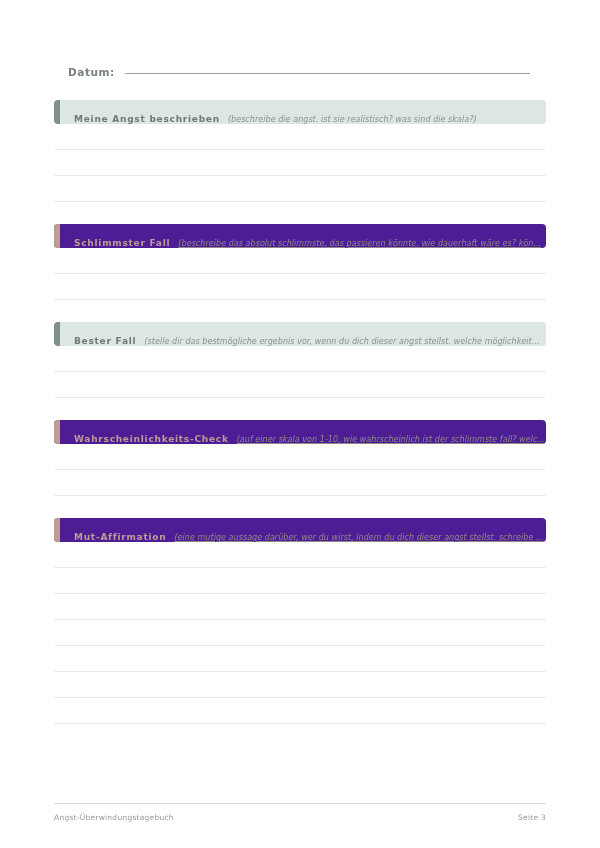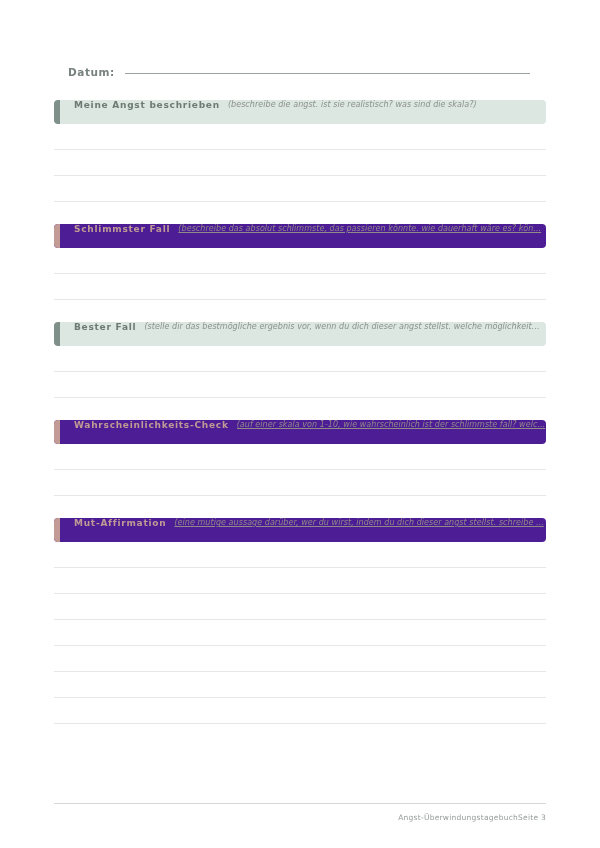--- a/index.html
+++ b/index.html
@@ -64,21 +64,21 @@
     position: relative;
     margin-bottom: 22px;
   }
   .section:last-child { margin-bottom: 0; }
 
   .sec-head {
     position: relative;
     height: 24px;
     border-radius: 4px;
     display: flex;
-    align-items: flex-start;
+    align-items: flex-end;
     overflow: hidden;
     padding-left: 20px;
     box-sizing: border-box;
   }
   .sec-head .accent {
     position: absolute;
     left: 0;
     top: 0;
     bottom: 0;
     width: 6px;
@@ -124,21 +124,21 @@
 
   
   .footer {
     position: absolute;
     left: 54px;
     top: 795px;
     width: 492px;
     border-top: 1px solid #d4d8d6;
     padding-top: 9px;
     display: flex;
-    justify-content: flex-end;
+    justify-content: space-between;
     align-items: baseline;
     font-size: 7.5px;
     letter-spacing: 0.25px;
     color: #939b98;
   }
 </style>
 </head>
 <body>
 
 <div class="page">

